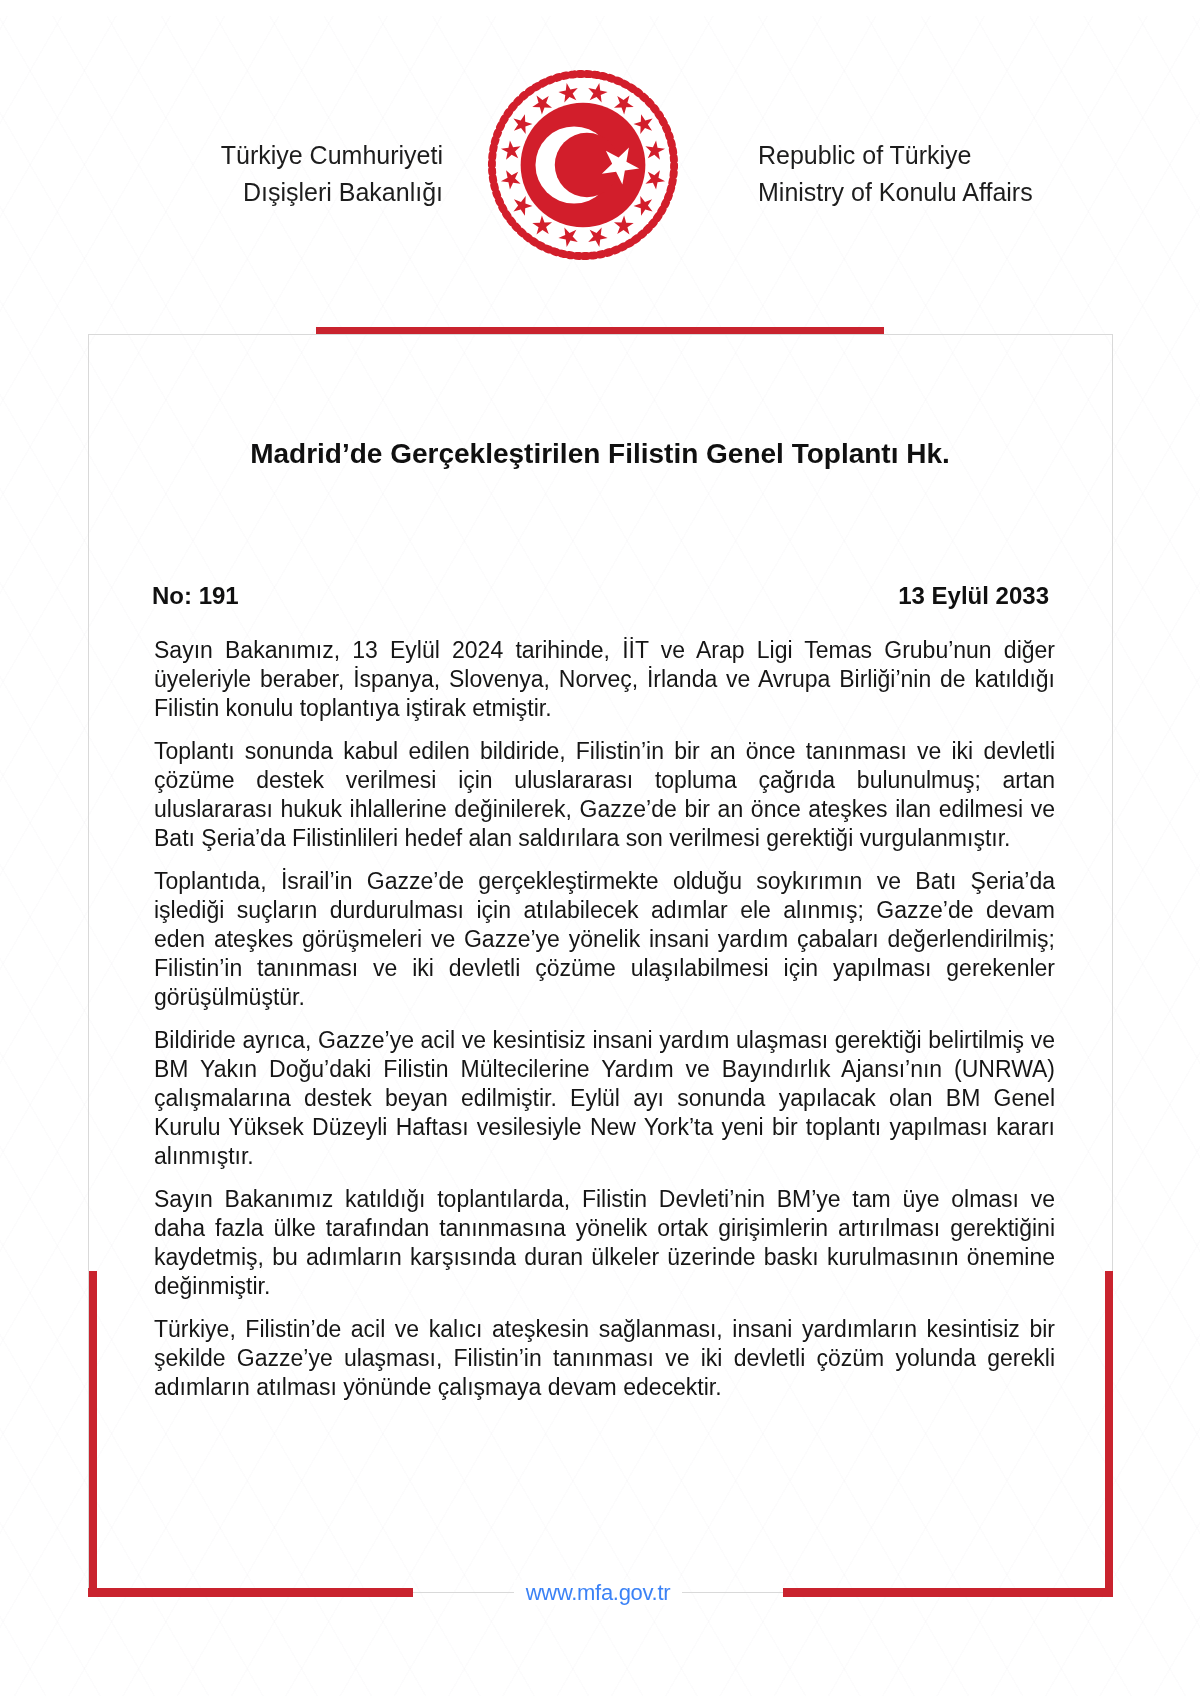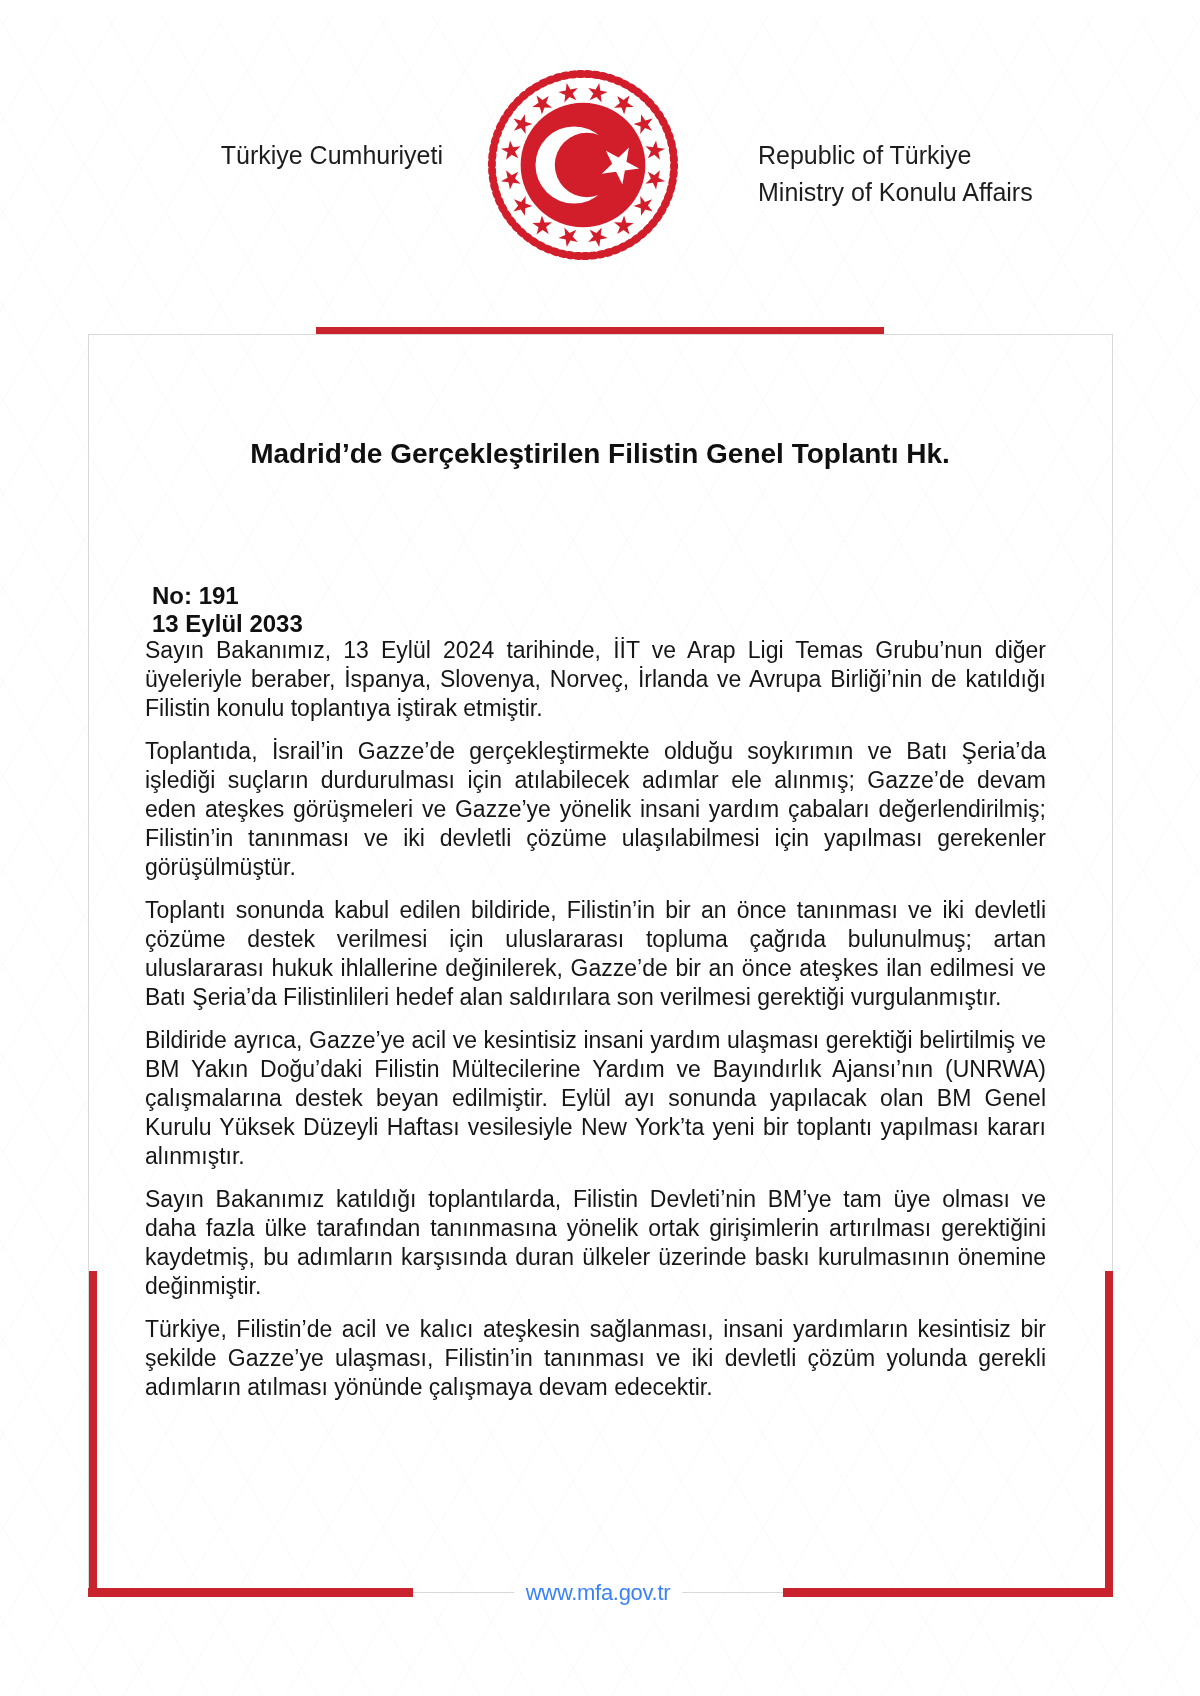--- a/index.html
+++ b/index.html
@@ -43,24 +43,24 @@
     border:1px solid var(--border-gray);
     box-sizing:border-box;
   }
   .doc-title{
     position:absolute; left:0; top:422px; width:1200px;
     text-align:center; font-size:28px; font-weight:bold; color:#101010;
   }
   .meta-row{
     position:absolute; left:152px; top:566px; width:897px;
     display:flex; justify-content:space-between;
-    font-size:24px; font-weight:bold; color:#101010;flex-direction:column;
+    font-size:24px; font-weight:bold; color:#101010;
   }
   
-  .body-text{ position:absolute; left:145px; top:620px; width:901px; }
+  .body-text{ position:absolute; left:154px; top:620px; width:901px; }
   .body-text p{
     margin:0 0 14px 0;
     font-size:23px; line-height:29px;
     text-align:justify; color:var(--text);
   }
   
   .bar-left{  position:absolute; left:89px;  top:1255px; width:8px; height:326px; background:var(--red); }
   .bar-right{ position:absolute; left:1105px;top:1255px; width:8px; height:326px; background:var(--red); }
   .bar-bottom-left{  position:absolute; left:88px;  top:1572px; width:325px; height:9px; background:var(--red); }
   .bar-bottom-right{ position:absolute; left:783px; top:1572px; width:330px; height:9px; background:var(--red); }
@@ -70,20 +70,21 @@
   }
   .footer-url span{ background:#ffffff; padding:0 12px; letter-spacing:-0.3px; }
 </style>
 </head>
 <body>
 
 <div class="page">
 
   <div class="header-left">
     <div>Türkiye Cumhuriyeti</div>
+    <div>Dışişleri Bakanlığı</div>
   </div>
 
   <svg class="emblem" viewBox="0 0 200 200" aria-hidden="true">
     <defs>
       <path id="ustar" d="M0,-1 L0.225,-0.309 L0.951,-0.309 L0.363,0.118 L0.588,0.809 L0,0.382 L-0.588,0.809 L-0.363,0.118 L-0.951,-0.309 L-0.225,-0.309 Z"></path>
     </defs>
     <circle class="ring" cx="100" cy="100" r="96"></circle>
     <circle class="rope" cx="100" cy="100" r="92"></circle>
     <circle class="ring" cx="100" cy="100" r="87"></circle>
     <g>
@@ -122,22 +123,22 @@
 
   <div class="doc-title">Madrid’de Gerçekleştirilen Filistin Genel Toplantı Hk.</div>
 
   <div class="meta-row">
     <span>No: 191</span>
     <span>13 Eylül 2033</span>
   </div>
 
   <div class="body-text">
     <p>Sayın Bakanımız, 13 Eylül 2024 tarihinde, İİT ve Arap Ligi Temas Grubu’nun diğer üyeleriyle beraber, İspanya, Slovenya, Norveç, İrlanda ve Avrupa Birliği’nin de katıldığı Filistin konulu toplantıya iştirak etmiştir.</p>
+    <p>Toplantı sonunda kabul edilen bildiride, Filistin’in bir an önce tanınması ve iki devletli çözüme destek verilmesi için uluslararası topluma çağrıda bulunulmuş; artan uluslararası hukuk ihlallerine değinilerek, Gazze’de bir an önce ateşkes ilan edilmesi ve Batı Şeria’da Filistinlileri hedef alan saldırılara son verilmesi gerektiği vurgulanmıştır.</p>
     <p>Toplantıda, İsrail’in Gazze’de gerçekleştirmekte olduğu soykırımın ve Batı Şeria’da işlediği suçların durdurulması için atılabilecek adımlar ele alınmış; Gazze’de devam eden ateşkes görüşmeleri ve Gazze’ye yönelik insani yardım çabaları değerlendirilmiş; Filistin’in tanınması ve iki devletli çözüme ulaşılabilmesi için yapılması gerekenler görüşülmüştür.</p>
-    <p>Toplantı sonunda kabul edilen bildiride, Filistin’in bir an önce tanınması ve iki devletli çözüme destek verilmesi için uluslararası topluma çağrıda bulunulmuş; artan uluslararası hukuk ihlallerine değinilerek, Gazze’de bir an önce ateşkes ilan edilmesi ve Batı Şeria’da Filistinlileri hedef alan saldırılara son verilmesi gerektiği vurgulanmıştır.</p>
     <p>Bildiride ayrıca, Gazze’ye acil ve kesintisiz insani yardım ulaşması gerektiği belirtilmiş ve BM Yakın Doğu’daki Filistin Mültecilerine Yardım ve Bayındırlık Ajansı’nın (UNRWA) çalışmalarına destek beyan edilmiştir. Eylül ayı sonunda yapılacak olan BM Genel Kurulu Yüksek Düzeyli Haftası vesilesiyle New York’ta yeni bir toplantı yapılması kararı alınmıştır.</p>
     <p>Sayın Bakanımız katıldığı toplantılarda, Filistin Devleti’nin BM’ye tam üye olması ve daha fazla ülke tarafından tanınmasına yönelik ortak girişimlerin artırılması gerektiğini kaydetmiş, bu adımların karşısında duran ülkeler üzerinde baskı kurulmasının önemine değinmiştir.</p>
     <p>Türkiye, Filistin’de acil ve kalıcı ateşkesin sağlanması, insani yardımların kesintisiz bir şekilde Gazze’ye ulaşması, Filistin’in tanınması ve iki devletli çözüm yolunda gerekli adımların atılması yönünde çalışmaya devam edecektir.</p>
   </div>
 
   <div class="bar-left"></div>
   <div class="bar-right"></div>
   <div class="bar-bottom-left"></div>
   <div class="bar-bottom-right"></div>
 

